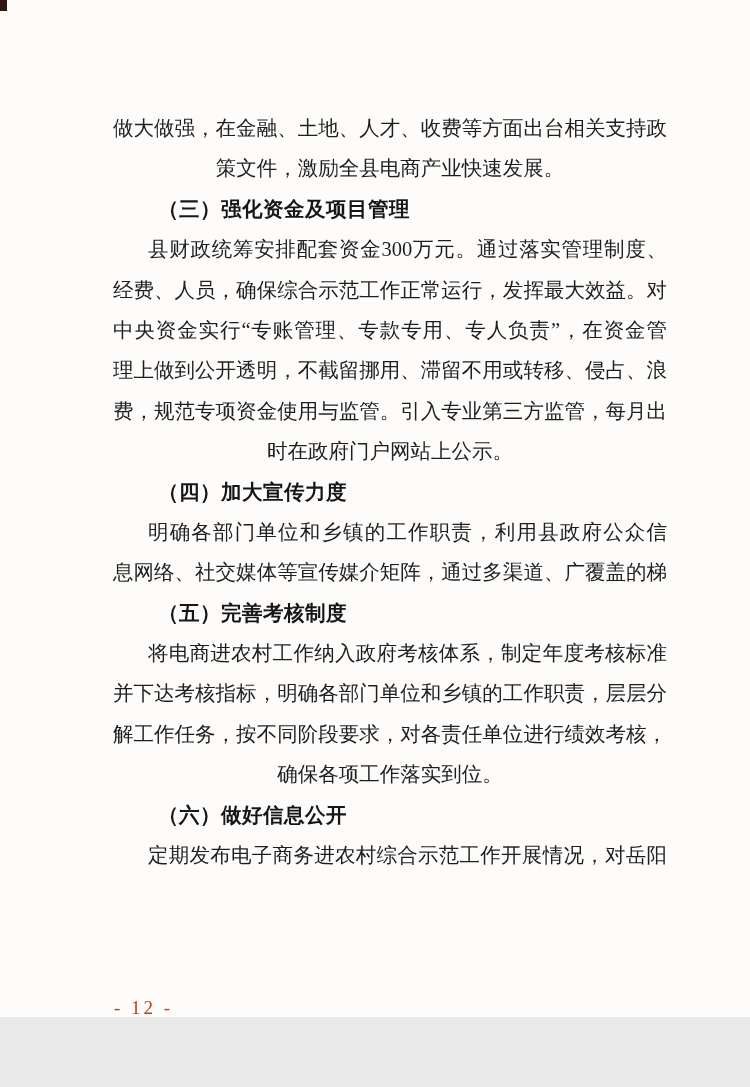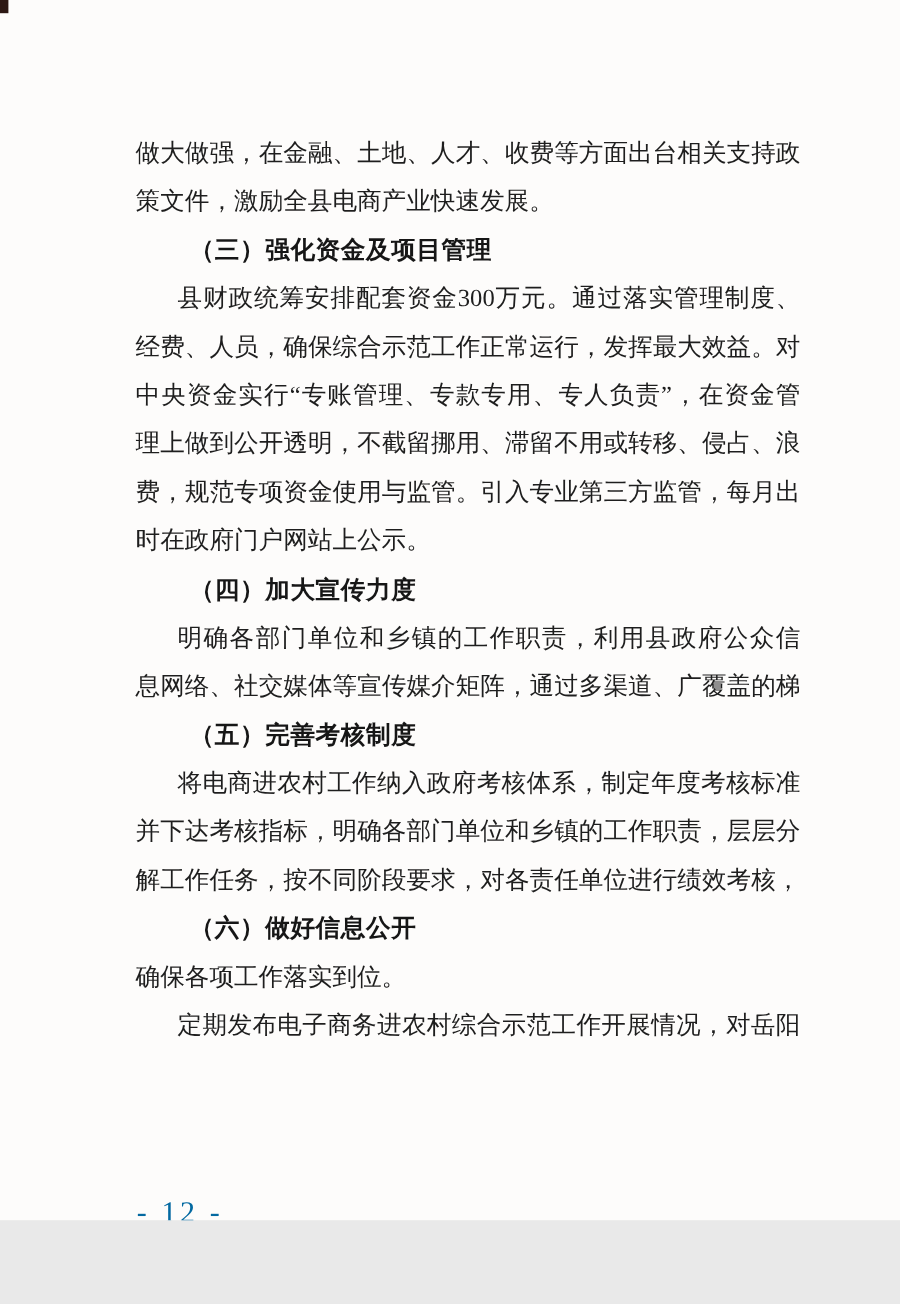--- a/index.html
+++ b/index.html
@@ -45,36 +45,36 @@
     text-align: justify;
     text-align-last: justify;
     text-justify: inter-character;
   }
   
   .line.start {
     text-indent: 35px;
   }
   
   .line.end {
-    text-align: left;
+    text-align: center;
   }
   
   .line.heading {
     text-indent: 45px;
     font-weight: bold;
     color: #161616;
     letter-spacing: 0.5px;
   }
   .page-number {
     position: absolute;
     left: 114px;
     top: 997px;
-    font-size: 25px;
+    font-size: 19px;
     letter-spacing: 3px;
-    color: #0369a1;
+    color: #c2410c;
     font-family: "Liberation Serif", serif;
   }
 </style>
 </head>
 <body>
 
 <div class="page">
   <div class="corner-artifact"></div>
   <div class="doc-body">
       <div class="line fill">做大做强，在金融、土地、人才、收费等方面出台相关支持政</div>
@@ -86,18 +86,18 @@
       <div class="line fill">理上做到公开透明，不截留挪用、滞留不用或转移、侵占、浪</div>
       <div class="line fill">费，规范专项资金使用与监管。引入专业第三方监管，每月出</div>
       <div class="line end">时在政府门户网站上公示。</div>
       <div class="line heading">（四）加大宣传力度</div>
       <div class="line start">明确各部门单位和乡镇的工作职责，利用县政府公众信</div>
       <div class="line fill">息网络、社交媒体等宣传媒介矩阵，通过多渠道、广覆盖的梯</div>
       <div class="line heading">（五）完善考核制度</div>
       <div class="line start">将电商进农村工作纳入政府考核体系，制定年度考核标准</div>
       <div class="line fill">并下达考核指标，明确各部门单位和乡镇的工作职责，层层分</div>
       <div class="line fill">解工作任务，按不同阶段要求，对各责任单位进行绩效考核，</div>
+      <div class="line end">确保各项工作落实到位。</div>
       <div class="line heading">（六）做好信息公开</div>
-      <div class="line end">确保各项工作落实到位。</div>
       <div class="line start">定期发布电子商务进农村综合示范工作开展情况，对岳阳</div>
     </div>
   <div class="page-number">- 12 -</div>
 </div>
 
 </body></html>

